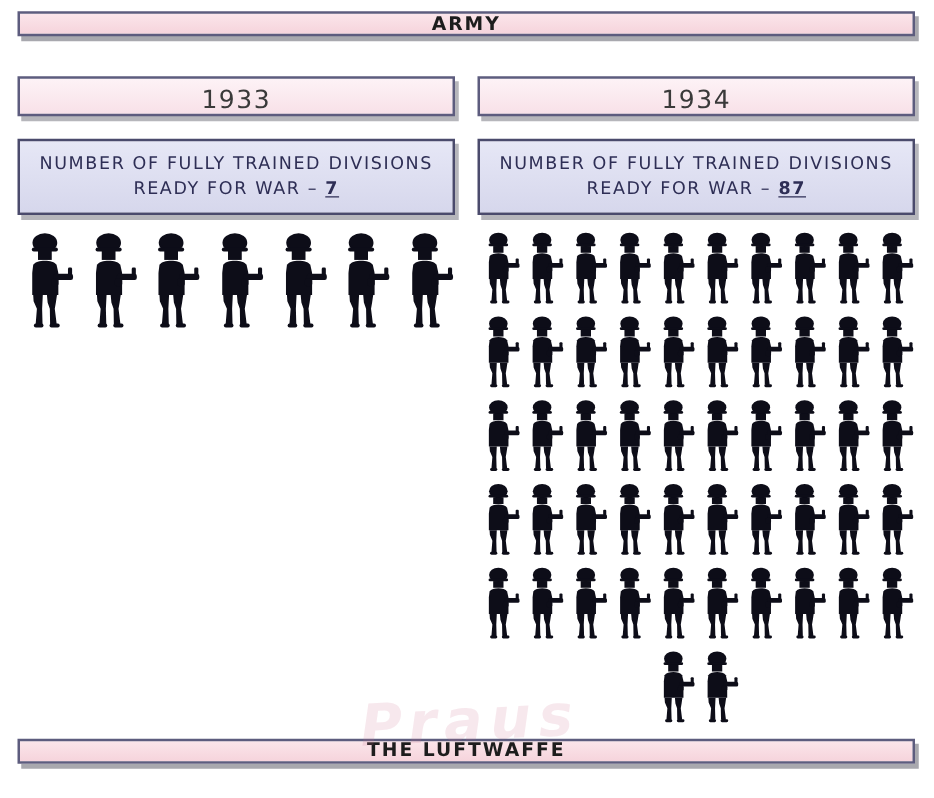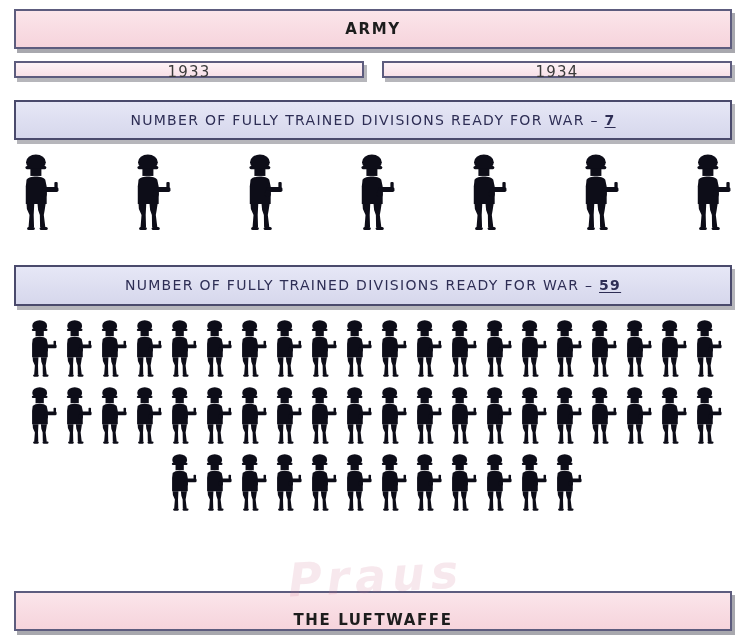--- a/index.html
+++ b/index.html
@@ -6,46 +6,46 @@
   html,body { width:747px; height:638px; }
   body {
     font-family:"DejaVu Sans", sans-serif;
     background:#ffffff;
     position:relative;
     overflow:hidden;
   }
   .page { position:absolute; inset:0; }
 
   .banner {
-    position:absolute; left:14px; right:15px; height:40px;
+    position:absolute; left:14px; right:15px; height:20px;
     border:2px solid #5d5c7e;
     background:linear-gradient(180deg,#fbe5ea 0%,#f6d4dc 100%);
     box-shadow:3px 4px 0 rgba(110,110,120,.6);
     display:flex; align-items:center; justify-content:center;
     font-size:15px; font-weight:bold; letter-spacing:1.6px; color:#1d1d1d;
   }
   .banner.top { top:9px; }
   .banner.bottom { top:591px; z-index:1;align-items:flex-end; }
 
   .year-row {
     position:absolute; top:61px; left:14px; right:15px;
     display:flex; gap:18px;
   }
   .year-box {
-    flex:1; height:17px;
+    flex:1; height:32px;
     border:2px solid #5d5c7e;
     background:linear-gradient(180deg,#fdf2f6 0%,#f8e1e8 100%);
     box-shadow:3px 4px 0 rgba(110,110,120,.5);
-    display:flex; align-items:flex-start; justify-content:center;
-    font-size:15px; letter-spacing:1.2px; color:#3a3a3a;
+    display:flex; align-items:flex-end; justify-content:center;
+    font-size:20px; letter-spacing:1.2px; color:#3a3a3a;
   }
 
   .columns {
-    position:absolute; top:100px; left:14px; right:15px;
-    display:flex; gap:32px;flex-direction:column;
+    position:absolute; top:111px; left:14px; right:15px;
+    display:flex; gap:18px;
   }
   .col { flex:1; min-width:0; }
 
   .info-box {
     border:2px solid #4a4a6c;
     background:linear-gradient(180deg,#e6e7f6 0%,#d6d7ec 100%);
     box-shadow:3px 4px 0 rgba(110,110,120,.5);
     padding:8px 2px;
     text-align:center;
     font-size:14px; letter-spacing:1.3px; line-height:1.45;
@@ -147,21 +147,21 @@
             <use href="#soldier-shape"></use>
           </svg>
           <svg viewBox="0 0 40 72" class="soldier">
             <use href="#soldier-shape"></use>
           </svg>
         </div>
     </div>
 
     <div class="col">
       <div class="info-box">
-        <span>NUMBER OF FULLY TRAINED DIVISIONS READY FOR WAR – </span><span class="info-value">59</span>
+        <span>NUMBER OF FULLY TRAINED DIVISIONS READY FOR WAR – </span><span class="info-value">87</span>
       </div>
       <div class="icons icons-small">
           <svg viewBox="0 0 40 72" class="soldier">
             <use href="#soldier-shape"></use>
           </svg>
           <svg viewBox="0 0 40 72" class="soldier">
             <use href="#soldier-shape"></use>
           </svg>
           <svg viewBox="0 0 40 72" class="soldier">
             <use href="#soldier-shape"></use>

